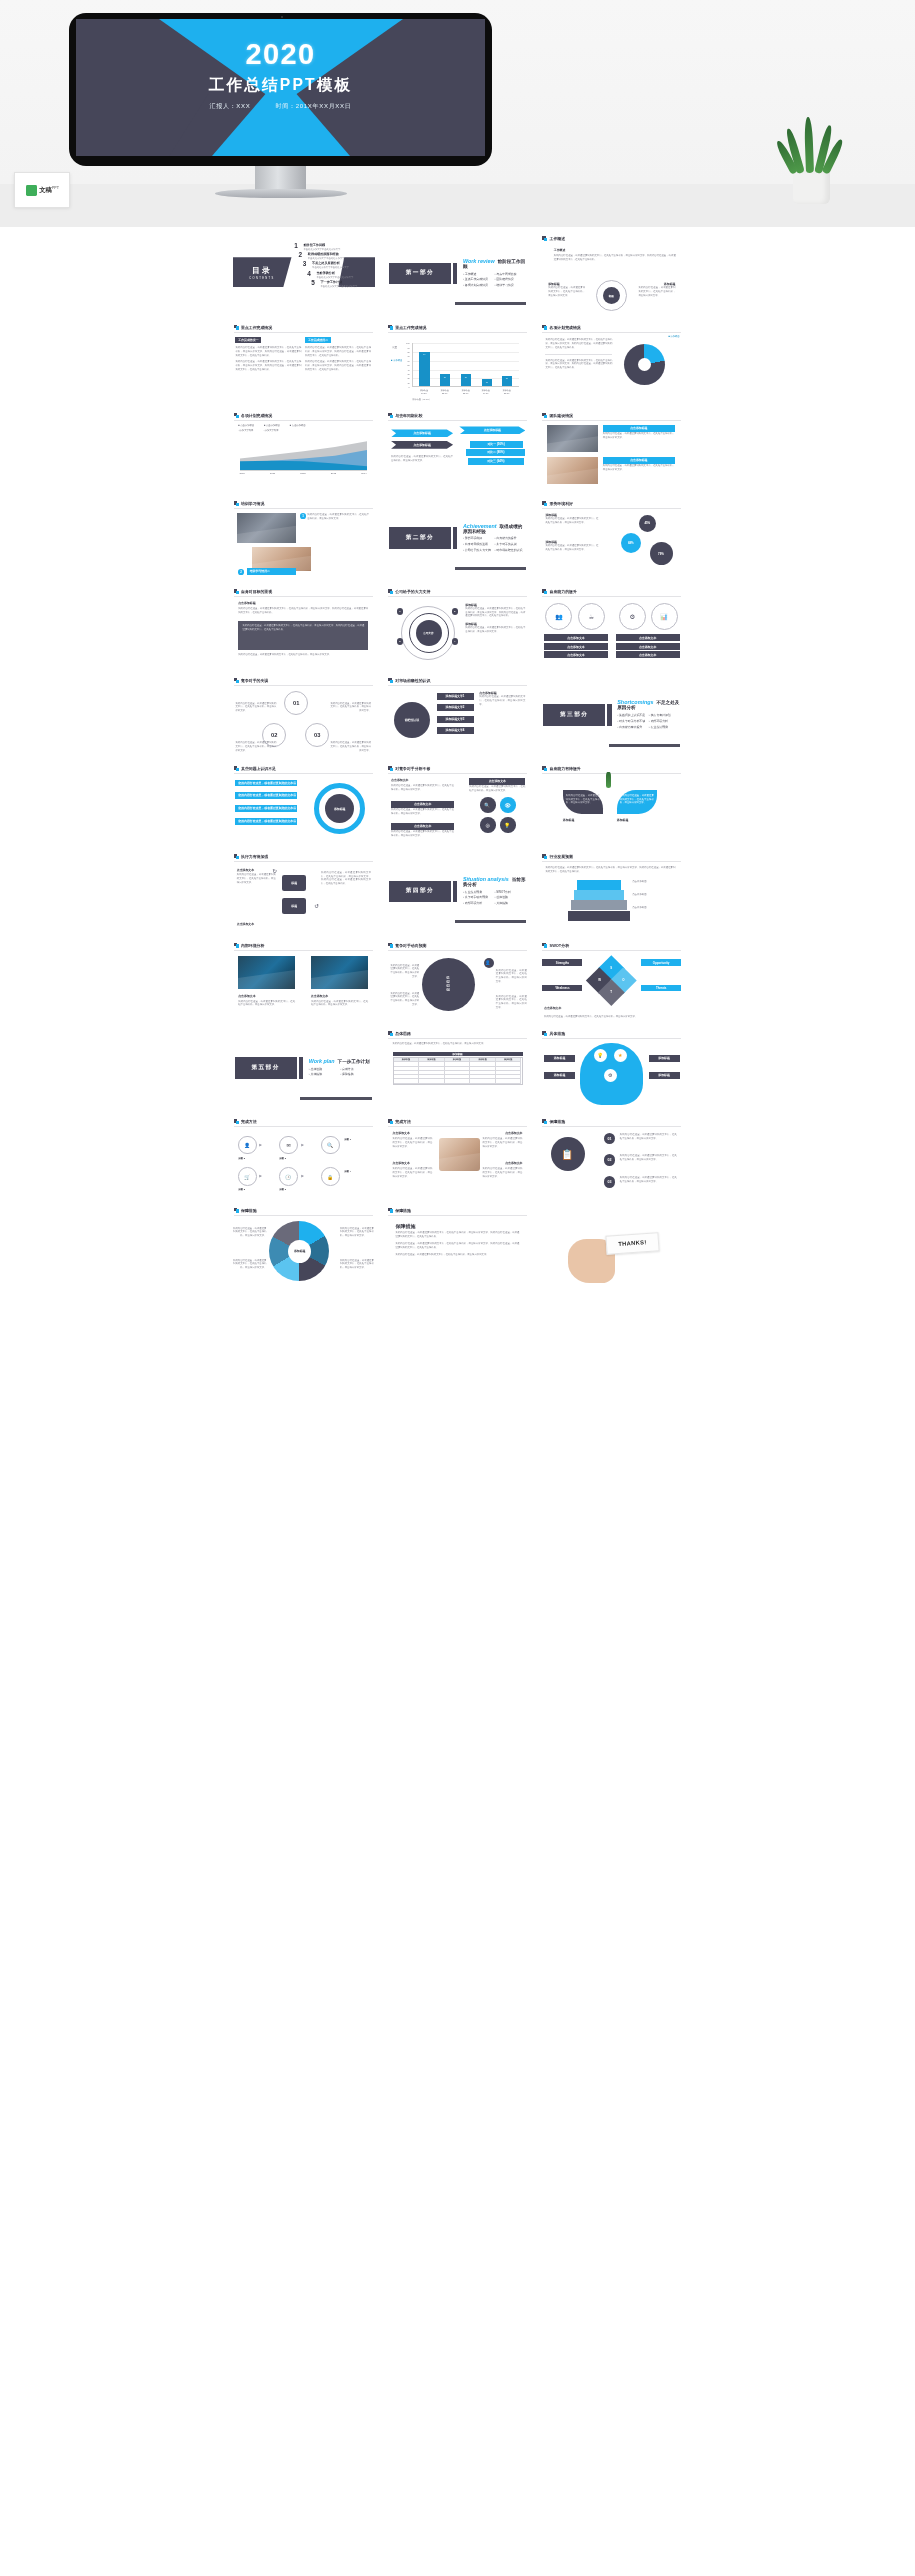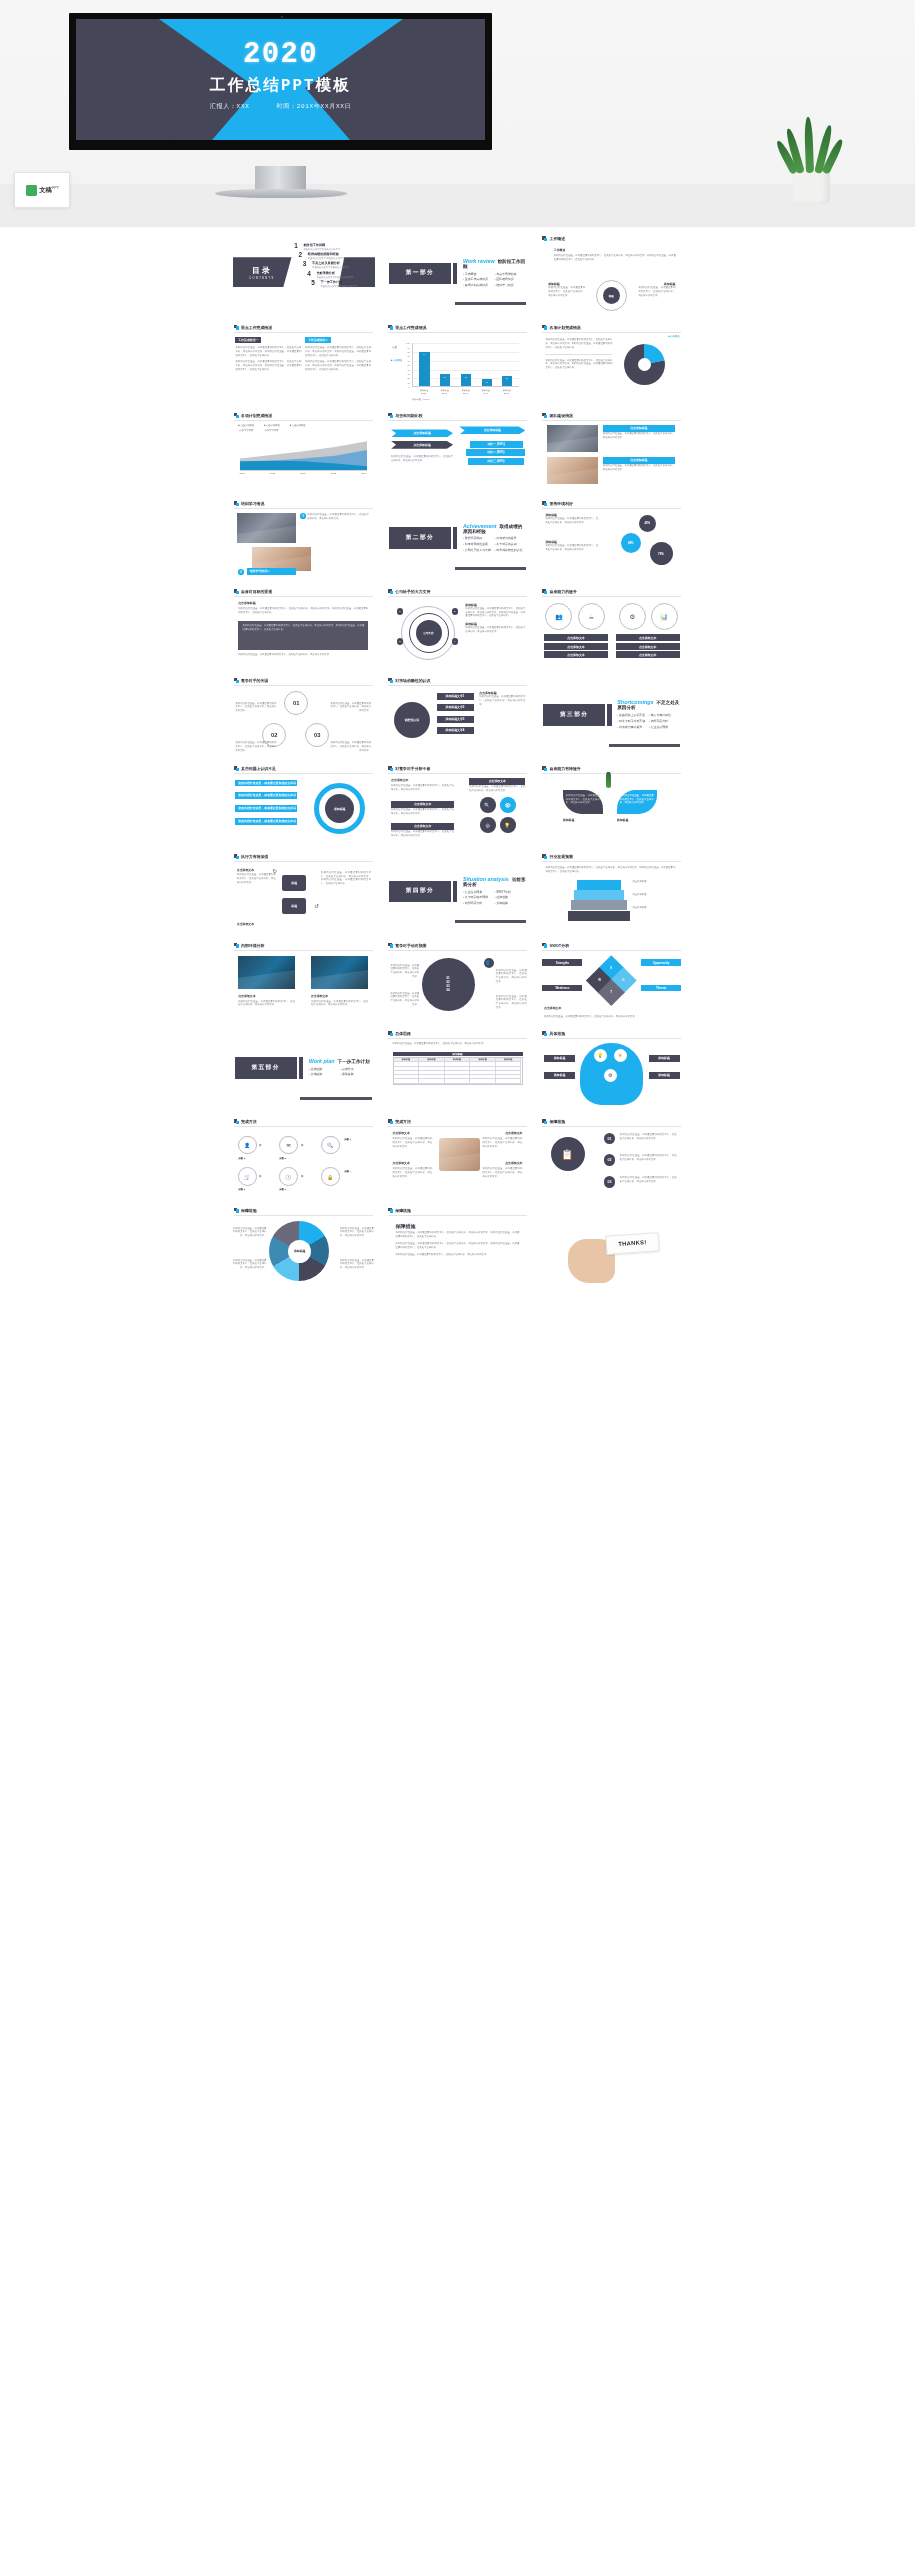--- a/index.html
+++ b/index.html
@@ -4,21 +4,21 @@
 <style>
   * { box-sizing: border-box; margin:0; padding:0; }
   body {
     width:915px; height:2576px; background:#ffffff;
     font-family:"Liberation Sans","DejaVu Sans",sans-serif;
     overflow:hidden; position:relative;
   }
   
   .hero { position:relative; width:915px; height:227px; background:linear-gradient(180deg,#f7f7f7 0%,#f2f2f2 100%); overflow:hidden; }
   .desk { position:absolute; left:0; bottom:0; width:915px; height:43px; background:#ededed; }
-  .monitor { position:absolute; left:69px; top:13px; width:423px; height:137px; background:#0c0c0c; border-radius:1px; padding:6.4px 7.2px 10px 7.2px;font-family:Liberation Mono, monospace; }
+  .monitor { position:absolute; left:69px; top:13px; width:423px; height:153px; background:#0c0c0c; border-radius:17px; padding:6.4px 7.2px 10px 7.2px; }
   .screen { position:relative; width:100%; height:100%; overflow:hidden; background:#464659; }
   .tri-down { position:absolute; left:calc(50% - 122px); top:0; width:0; height:0;
     border-left:122px solid transparent; border-right:122px solid transparent; border-top:86px solid #1eb0ee; }
   .tri-up { position:absolute; left:calc(50% - 69px); bottom:0; width:0; height:0;
     border-left:69px solid transparent; border-right:69px solid transparent; border-bottom:80px solid #1eb0ee; }
   .diag { position:absolute; left:0; top:0; width:179px; height:100%; background:#464659;
     clip-path:polygon(0 0,100% 0,52% 100%,0 100%); }
   .year { position:absolute; left:0; right:0; top:18.6px; text-align:center; color:#fff;
     font-size:29px; font-weight:bold; letter-spacing:1.4px; z-index:5; text-shadow:0 0 3.6px rgba(255,255,255,.45); }
   .ptitle { position:absolute; left:0; right:0; top:56px; text-align:center; color:#fff;

